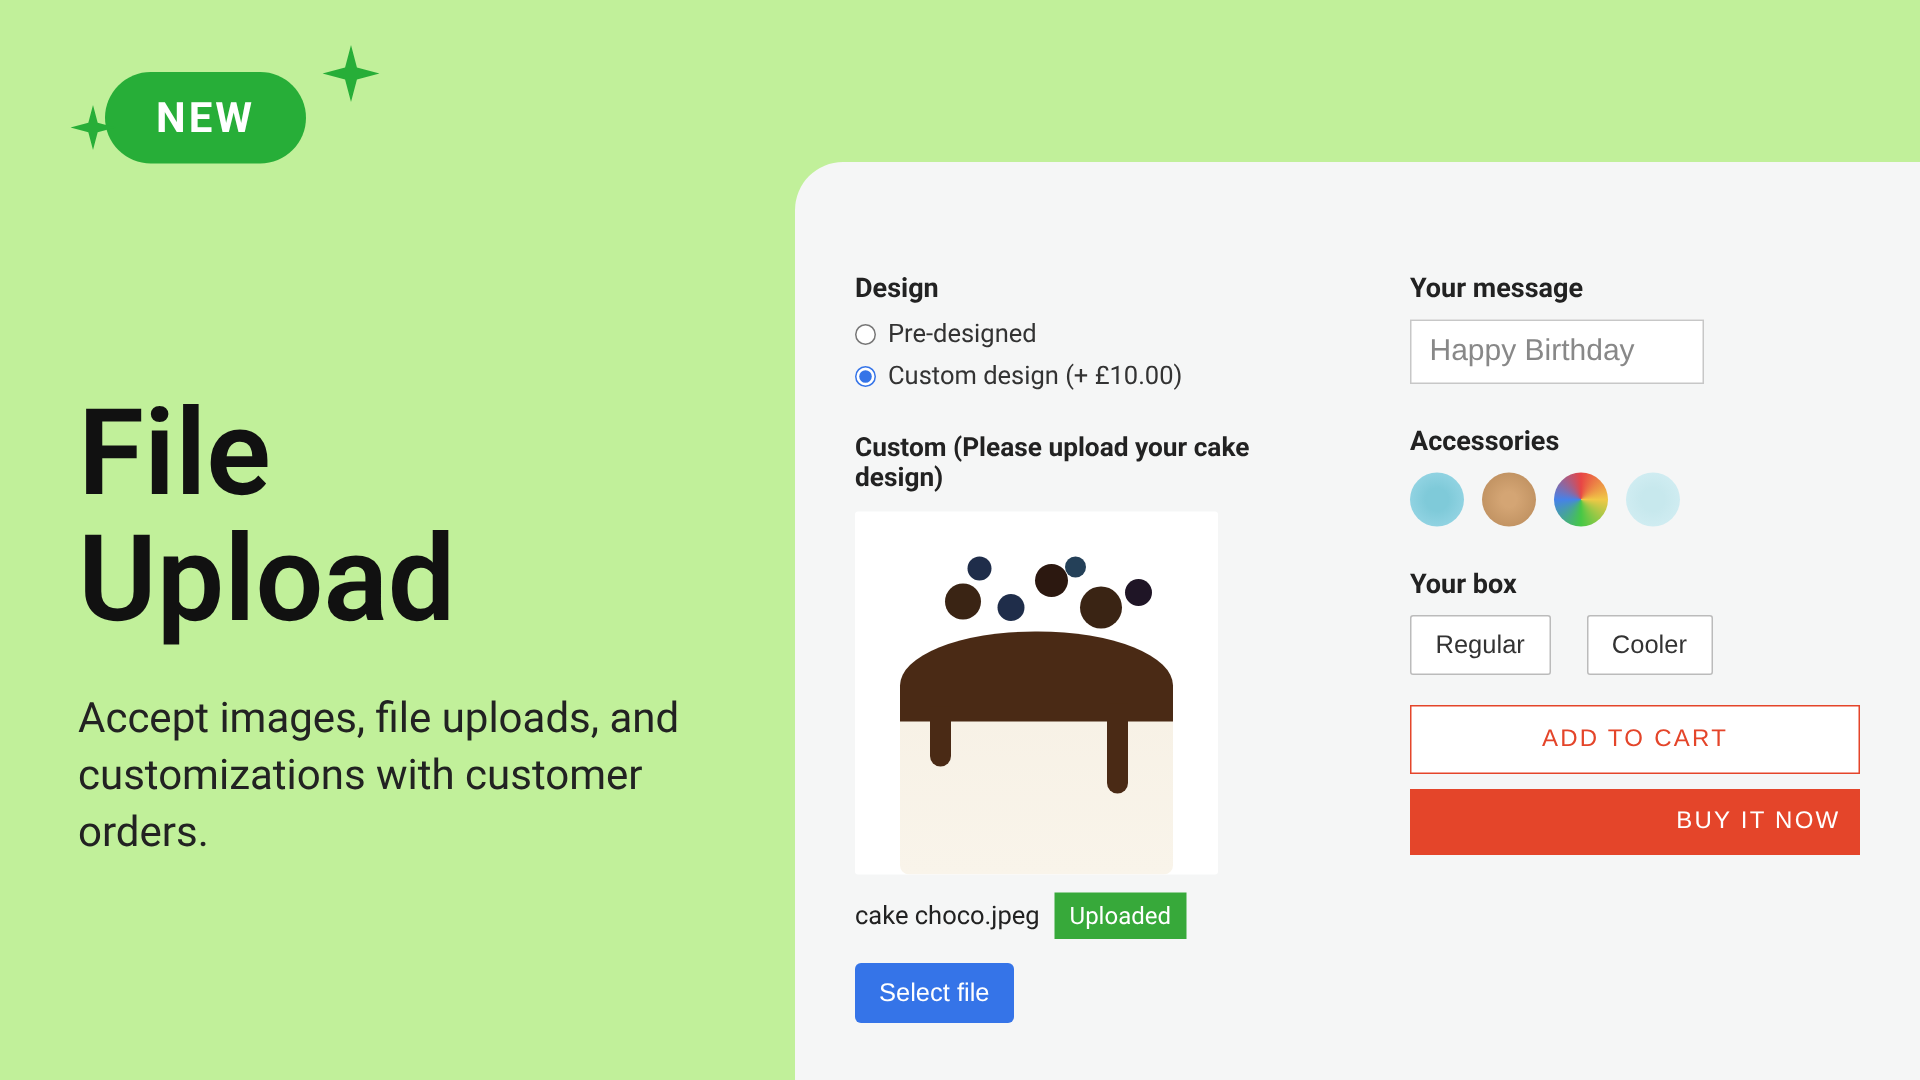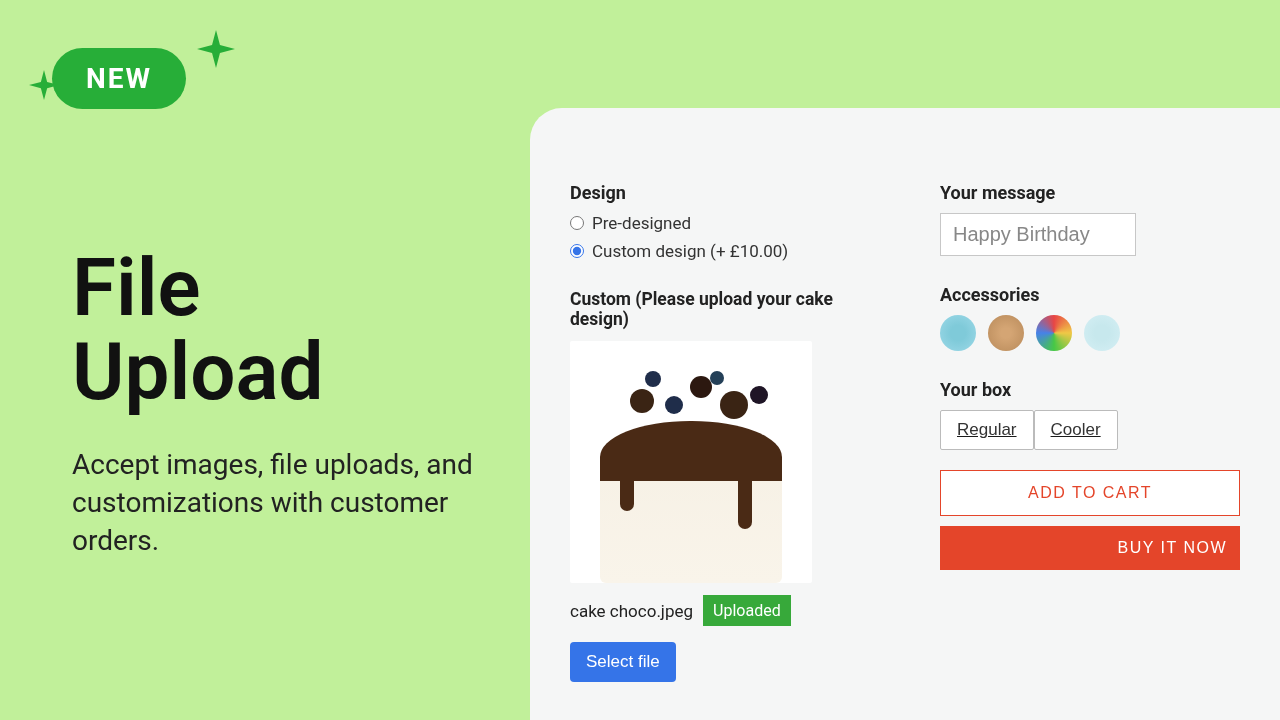--- a/index.html
+++ b/index.html
@@ -8,21 +8,21 @@
   height: 720px;
   background: #c1f09a;
   font-family: -apple-system, BlinkMacSystemFont, "Segoe UI", Roboto, Arial, sans-serif;
   color: #1a1a1a;
   position: relative;
   overflow: hidden;
 }
 .badge-wrap {
   position: absolute;
   top: 30px;
-  left: 17px;
+  left: 35px;
 }
 .new-badge {
   background: #27ae38;
   color: #fff;
   font-weight: 700;
   padding: 14px 34px;
   border-radius: 999px;
   font-size: 28px;
   letter-spacing: 2px;
   display: inline-block;
@@ -32,23 +32,22 @@
 .sparkle {
   position: absolute;
   color: #27ae38;
 }
 .sparkle svg { display: block; }
 .sparkle.s1 { top: 40px; left: 12px; }
 .sparkle.s2 { top: 0px; left: 180px; }
 .hero {
   position: absolute;
   left: 52px;
-  top: 246px;
+  top: 260px;
   width: 440px;
-  margin-left: 20px;
 }
 .hero h1 {
   font-size: 80px;
   font-weight: 600;
   line-height: 1.05;
   color: #111;
   margin-bottom: 32px;
 }
 .hero p {
   font-size: 28px;
@@ -161,21 +160,21 @@
 .msg-input::placeholder { color: #888; }
 .acc-row { display: flex; gap: 12px; margin-top: 10px; }
 .acc-item {
   width: 36px; height: 36px; border-radius: 50%;
   display:flex;align-items:center;justify-content:center;
 }
 .acc1{background:radial-gradient(circle,#7fcad9 30%,#9dd9e8);}
 .acc2{background:radial-gradient(circle,#d4a574 20%,#b88a5a);}
 .acc3{background:conic-gradient(#e84545,#f0c846,#46c846,#4682e8,#e84545);}
 .acc4{background:radial-gradient(circle,#c7e8ed 30%,#d5eff4);}
-.btn-row { display: flex; gap: 0; margin-top: 10px; text-decoration: underline; }
+.btn-row { display: flex; gap: 24px; margin-top: 10px; }
 .opt-btn {
   border: 1px solid #bbb;
   background: #fff;
   padding: 9px 16px;
   font-size: 17px;
   border-radius: 2px;
   color: #333;
   cursor: pointer;
 }
 .info-box {

